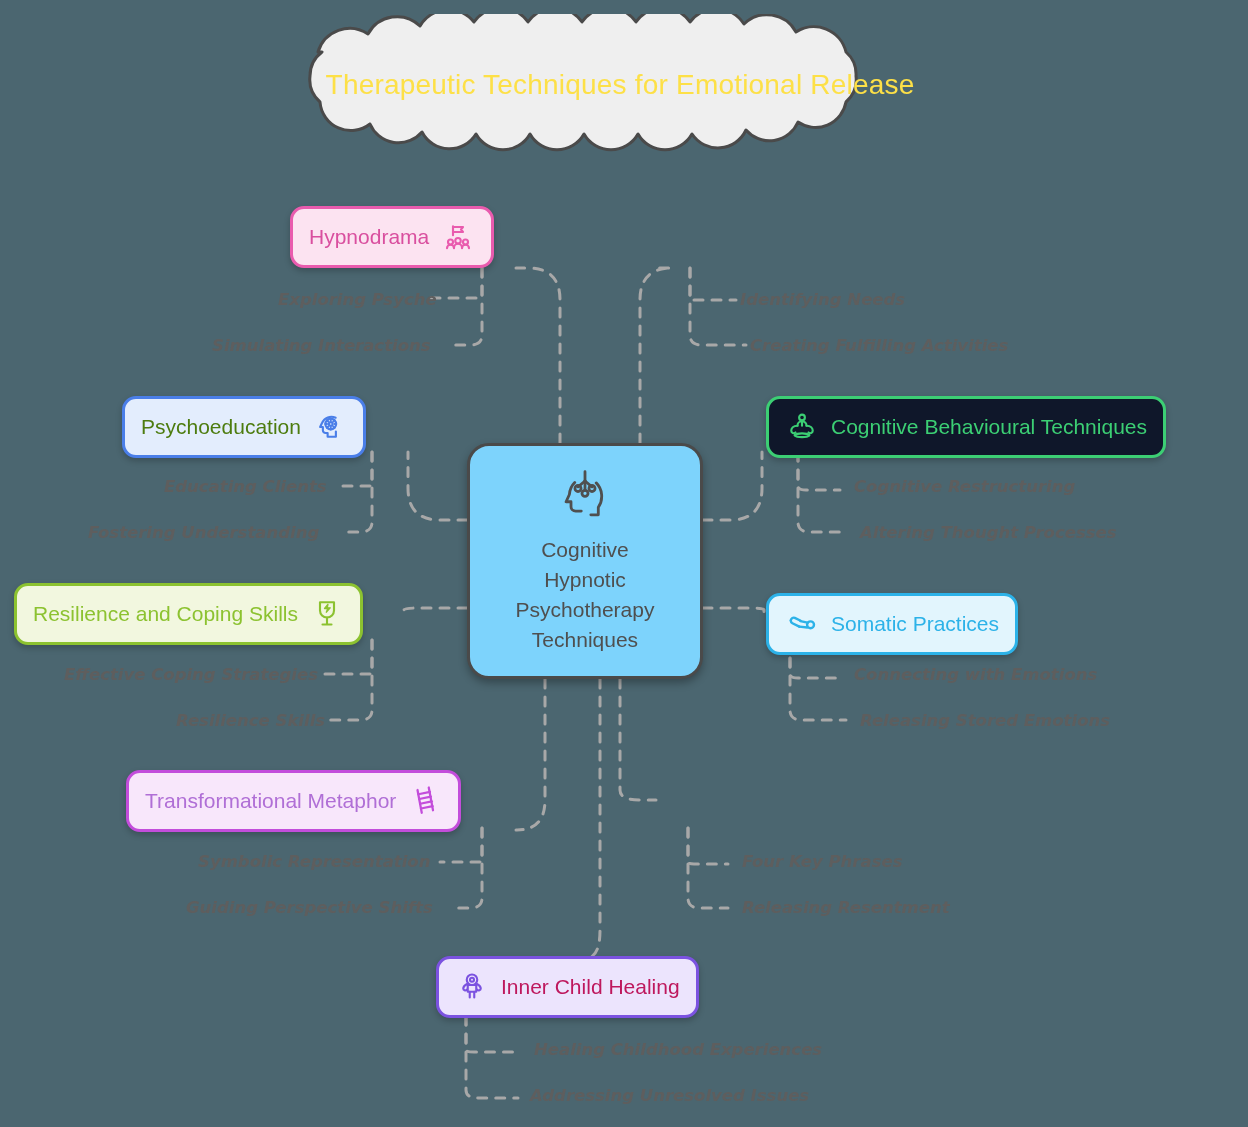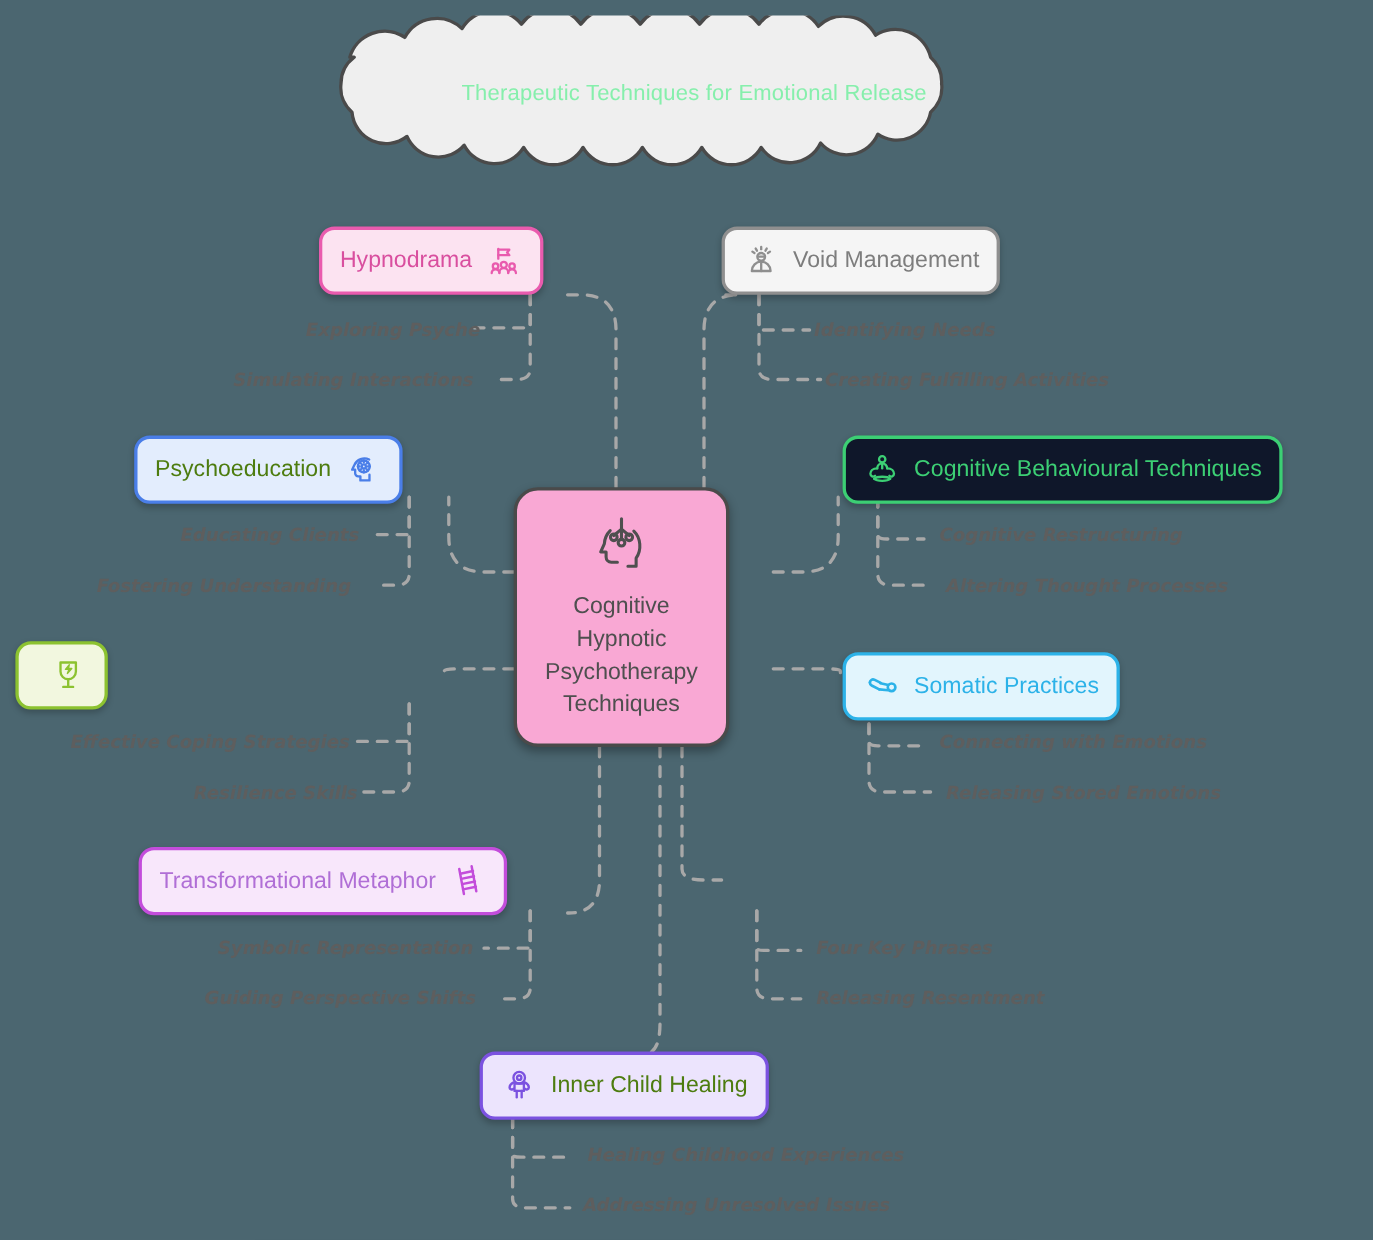--- a/index.html
+++ b/index.html
@@ -10,23 +10,23 @@
     overflow:hidden;
     position:relative;
   }
   #canvas{position:absolute;inset:0;width:1248px;height:1127px;}
   svg.links{position:absolute;left:0;top:0;width:1248px;height:1127px;pointer-events:none;}
 
   
   .cloud-wrap{position:absolute;left:258px;top:14px;width:724px;height:142px;}
   .cloud-svg{position:absolute;left:0;top:0;}
   .cloud-title{
-    position:absolute;left:11px;top:0;width:724px;height:142px;
+    position:absolute;left:0;top:0;width:724px;height:142px;
     display:flex;align-items:center;justify-content:center;
-    font-size:20px;color:#86efac;letter-spacing:.2px;
+    font-size:28px;color:#fde047;letter-spacing:.2px;
   }
 
   
   .node{
     position:absolute;
     display:flex;align-items:center;
     border-radius:14px;
     border:3px solid #0f172a;
     background:#f2f2f2;
     box-sizing:border-box;
@@ -37,22 +37,22 @@
   .node .label{font-size:21px;white-space:nowrap;}
   .node .ico{display:flex;align-items:center;justify-content:center;width:34px;height:34px;flex:0 0 34px;}
   .node .ico svg{display:block;}
   .node.icon-right .ico{order:2;margin-left:12px;}
   .node.icon-left  .ico{order:0;margin-right:12px;}
   .node.icon-right .label{order:1;}
   .node.icon-left  .label{order:1;}
 
   
   #center-node{
-    position:absolute;left:467px;top:443px;width:196px;height:236px;
-    border-radius:22px;background:#f9a8d4;border:3px solid #4a4a4a;
+    position:absolute;left:467px;top:443px;width:236px;height:236px;
+    border-radius:22px;background:#7dd3fc;border:3px solid #4a4a4a;
     box-shadow:0 4px 9px rgba(0,0,0,.3);
     display:flex;flex-direction:column;align-items:center;justify-content:center;
     box-sizing:border-box;
   }
   #center-node .ctext{
     font-size:21px;color:#4f4f4f;text-align:center;line-height:1.42;margin-top:8px;
     white-space:pre-line;
   }
 
   
@@ -185,36 +185,20 @@
         <path d="M3.2 21 a2.8 2.8 0 0 1 5.6 0"></path>
         <path d="M8.8 20.6 a3.2 3.2 0 0 1 6.4 0"></path>
         <path d="M15.2 21 a2.8 2.8 0 0 1 5.6 0"></path>
       </svg>
     </span>
     <span class="label" style="color: rgb(217, 79, 159);">Hypnodrama</span>
   </div>
   <div class="sub leftal" style="left: 278px; top: 290px; color: rgb(94, 94, 94);">Exploring Psyche</div>
   <div class="sub leftal" style="left: 212px; top: 336px; color: rgb(94, 94, 94);">Simulating Interactions</div>
 
-  <div class="node icon-left" id="n-void" style="left: 656px; top: 206px; background: rgb(245, 245, 245); border-color: rgb(143, 143, 143);">
-    <span class="ico">
-      <svg width="30" height="30" viewBox="0 0 24 24" fill="none" stroke="#8f8f8f" stroke-width="1.7" stroke-linecap="round" stroke-linejoin="round">
-        <path d="M12 2 v1.6"></path>
-        <path d="M8 3.2 l0.9 1.5"></path>
-        <path d="M16 3.2 l-0.9 1.5"></path>
-        <path d="M5.6 5.4 l1.5 1"></path>
-        <path d="M18.4 5.4 l-1.5 1"></path>
-        <circle cx="12" cy="9.2" r="2.8"></circle>
-        <path d="M10 9 h4"></path>
-        <path d="M5.2 19.5 a6.8 6.8 0 0 1 13.6 0 z"></path>
-        <path d="M12 13.6 v5.9"></path>
-      </svg>
-    </span>
-    <span class="label" style="color: rgb(125, 125, 125);">Void Management</span>
-  </div>
   <div class="sub right" style="left: 740px; top: 290px; color: rgb(94, 94, 94);">Identifying Needs</div>
   <div class="sub right" style="left: 750px; top: 336px; color: rgb(94, 94, 94);">Creating Fulfilling Activities</div>
 
   <div class="node icon-right" id="n-psychoed" style="left: 122px; top: 396px; background: rgb(227, 237, 253); border-color: rgb(74, 126, 232);">
     <span class="ico">
       <svg width="30" height="30" viewBox="0 0 24 24" fill="none" stroke="#4a7ee8" stroke-width="1.7" stroke-linecap="round" stroke-linejoin="round">
         <path d="M16.5 4.6 a8 8 0 0 0 -10.8 4 l-1.6 3.4 h2.2 v2.6 a2.2 2.2 0 0 0 2.2 2.2 h1.6 v3 h6.6 v-4.2"></path>
         <circle cx="12.6" cy="9.6" r="4.3"></circle>
         <circle cx="12.6" cy="9.6" r="1.5"></circle>
         <path d="M12.6 5.3 v1.3 M12.6 12.6 v1.3 M8.3 9.6 h1.3 M15.6 9.6 h1.3"></path>
@@ -245,20 +229,21 @@
 
   <div class="node icon-right" id="n-resilience" style="left: 14px; top: 583px; background: rgb(242, 247, 223); border-color: rgb(140, 194, 48);">
     <span class="ico">
       <svg width="30" height="30" viewBox="0 0 24 24" fill="none" stroke="#8cc230" stroke-width="1.7" stroke-linecap="round" stroke-linejoin="round">
         <path d="M6.4 2.6 h11.2 v6.6 a5.6 5.6 0 0 1 -11.2 0 z"></path>
         <path d="M12.8 4.2 l-2.8 3.4 h2.6 l-1.2 3 3.2 -3.6 h-2.4 z" fill="#8cc230" stroke-width="1"></path>
         <path d="M12 14.8 v5.2"></path>
         <path d="M8.4 20.4 h7.2"></path>
       </svg>
     </span>
+    <span class="label" style="color: rgb(140, 194, 48);">Resilience and Coping Skills</span>
   </div>
   <div class="sub leftal" style="left: 64px; top: 665px; color: rgb(94, 94, 94);">Effective Coping Strategies</div>
   <div class="sub leftal" style="left: 176px; top: 711px; color: rgb(94, 94, 94);">Resilience Skills</div>
 
   <div class="node icon-left" id="n-somatic" style="left: 766px; top: 593px; background: rgb(226, 245, 253); border-color: rgb(44, 178, 232);">
     <span class="ico">
       <svg width="32" height="32" viewBox="0 0 24 24" fill="none" stroke="#2cb2e8" stroke-width="1.8" stroke-linecap="round" stroke-linejoin="round">
         <path d="M3.6 9.4 a2.2 2.2 0 0 1 3 -2 l4.4 2.2"></path>
         <path d="M3.6 9.4 a2.2 2.2 0 0 0 1.2 2 l5.2 2.6"></path>
         <path d="M10.8 9.8 l5.4 1.2"></path>
@@ -295,18 +280,18 @@
       <svg width="30" height="30" viewBox="0 0 24 24" fill="none" stroke="#7b52e0" stroke-width="1.7" stroke-linecap="round" stroke-linejoin="round">
         <circle cx="12" cy="6.2" r="4.2"></circle>
         <circle cx="12" cy="6.2" r="1.6"></circle>
         <path d="M8 9.6 C6 10.6 5 12 5 13.2 a1.6 1.6 0 0 0 2.8 1"></path>
         <path d="M16 9.6 C18 10.6 19 12 19 13.2 a1.6 1.6 0 0 1 -2.8 1"></path>
         <path d="M8.6 10.4 h6.8 v5.4 h-6.8 z"></path>
         <path d="M10.2 15.8 v4.6"></path>
         <path d="M13.8 15.8 v4.6"></path>
       </svg>
     </span>
-    <span class="label" style="color: #4d7c0f;">Inner Child Healing</span>
+    <span class="label" style="color: #be185d;">Inner Child Healing</span>
   </div>
   <div class="sub right" style="left: 534px; top: 1040px; color: rgb(94, 94, 94);">Healing Childhood Experiences</div>
   <div class="sub right" style="left: 530px; top: 1086px; color: rgb(94, 94, 94);">Addressing Unresolved Issues</div>
 
 </div>
 
 </body></html>

